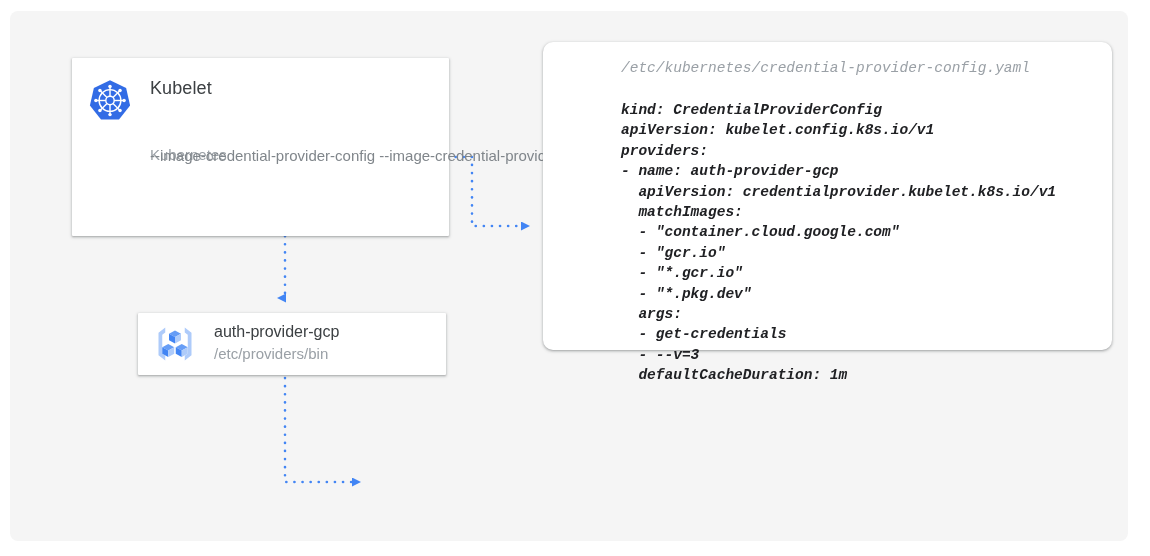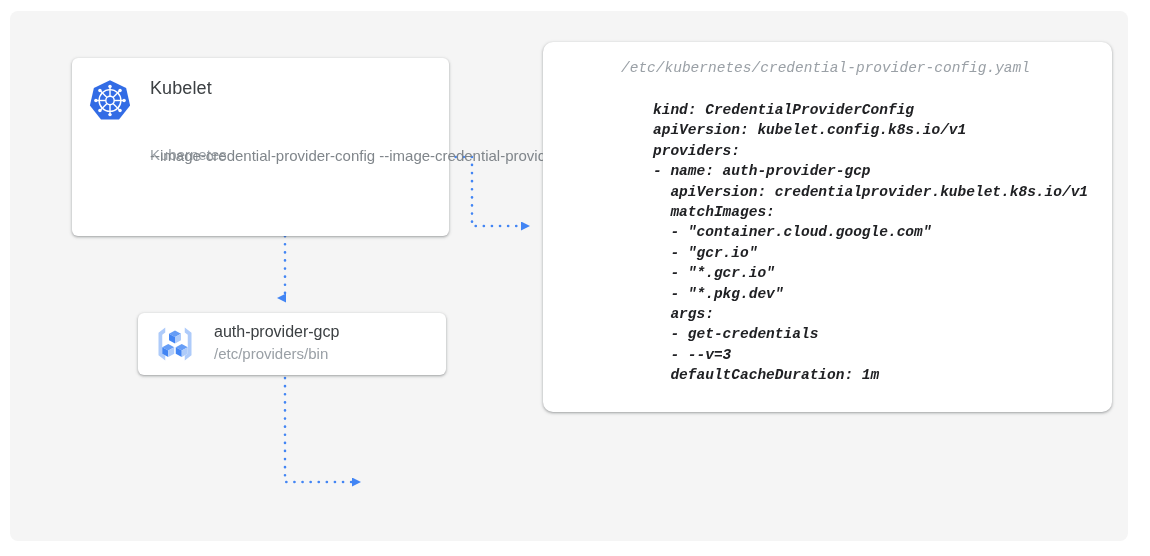--- a/index.html
+++ b/index.html
@@ -28,21 +28,21 @@
     width: 1118px;
     height: 530px;
     background: #f5f5f5;
     border-radius: 8px;
   }
 
   
   .card {
     position: absolute;
     background: #ffffff;
-    border-radius: 6px;
+    border-radius: 1px;
     box-shadow: 0 1px 2px rgba(60,64,67,0.30), 0 1px 3px 1px rgba(60,64,67,0.15);
   }
 
   .card-kubelet {
     left: 72px;
     top: 58px;
     width: 377px;
     height: 178px;
   }
   .card-authprovider {
@@ -54,21 +54,21 @@
   .card-gcr {
     left: 355px;
     top: 450px;
     width: 152px;
     height: 65px;
   }
   .card-yaml {
     left: 543px;
     top: 42px;
     width: 569px;
-    height: 370px;
+    height: 308px;
     border-radius: 10px;
   }
 
   
   .k8s-logo {
     position: absolute;
     left: 14px;
     top: 20px;
     width: 48px;
     height: 48px;
@@ -142,21 +142,20 @@
     position: absolute;
     left: 78px;
     top: 58px;
     font-family: "Liberation Mono", "DejaVu Sans Mono", monospace;
     font-size: 14.5px;
     font-style: italic;
     font-weight: bold;
     color: #202124;
     line-height: 20.4px;
     white-space: pre;
-    margin-left: 32px;
   }
 
   
   .conn {
     position: absolute;
     left: 0;
     top: 0;
     width: 1150px;
     height: 556px;
     pointer-events: none;

